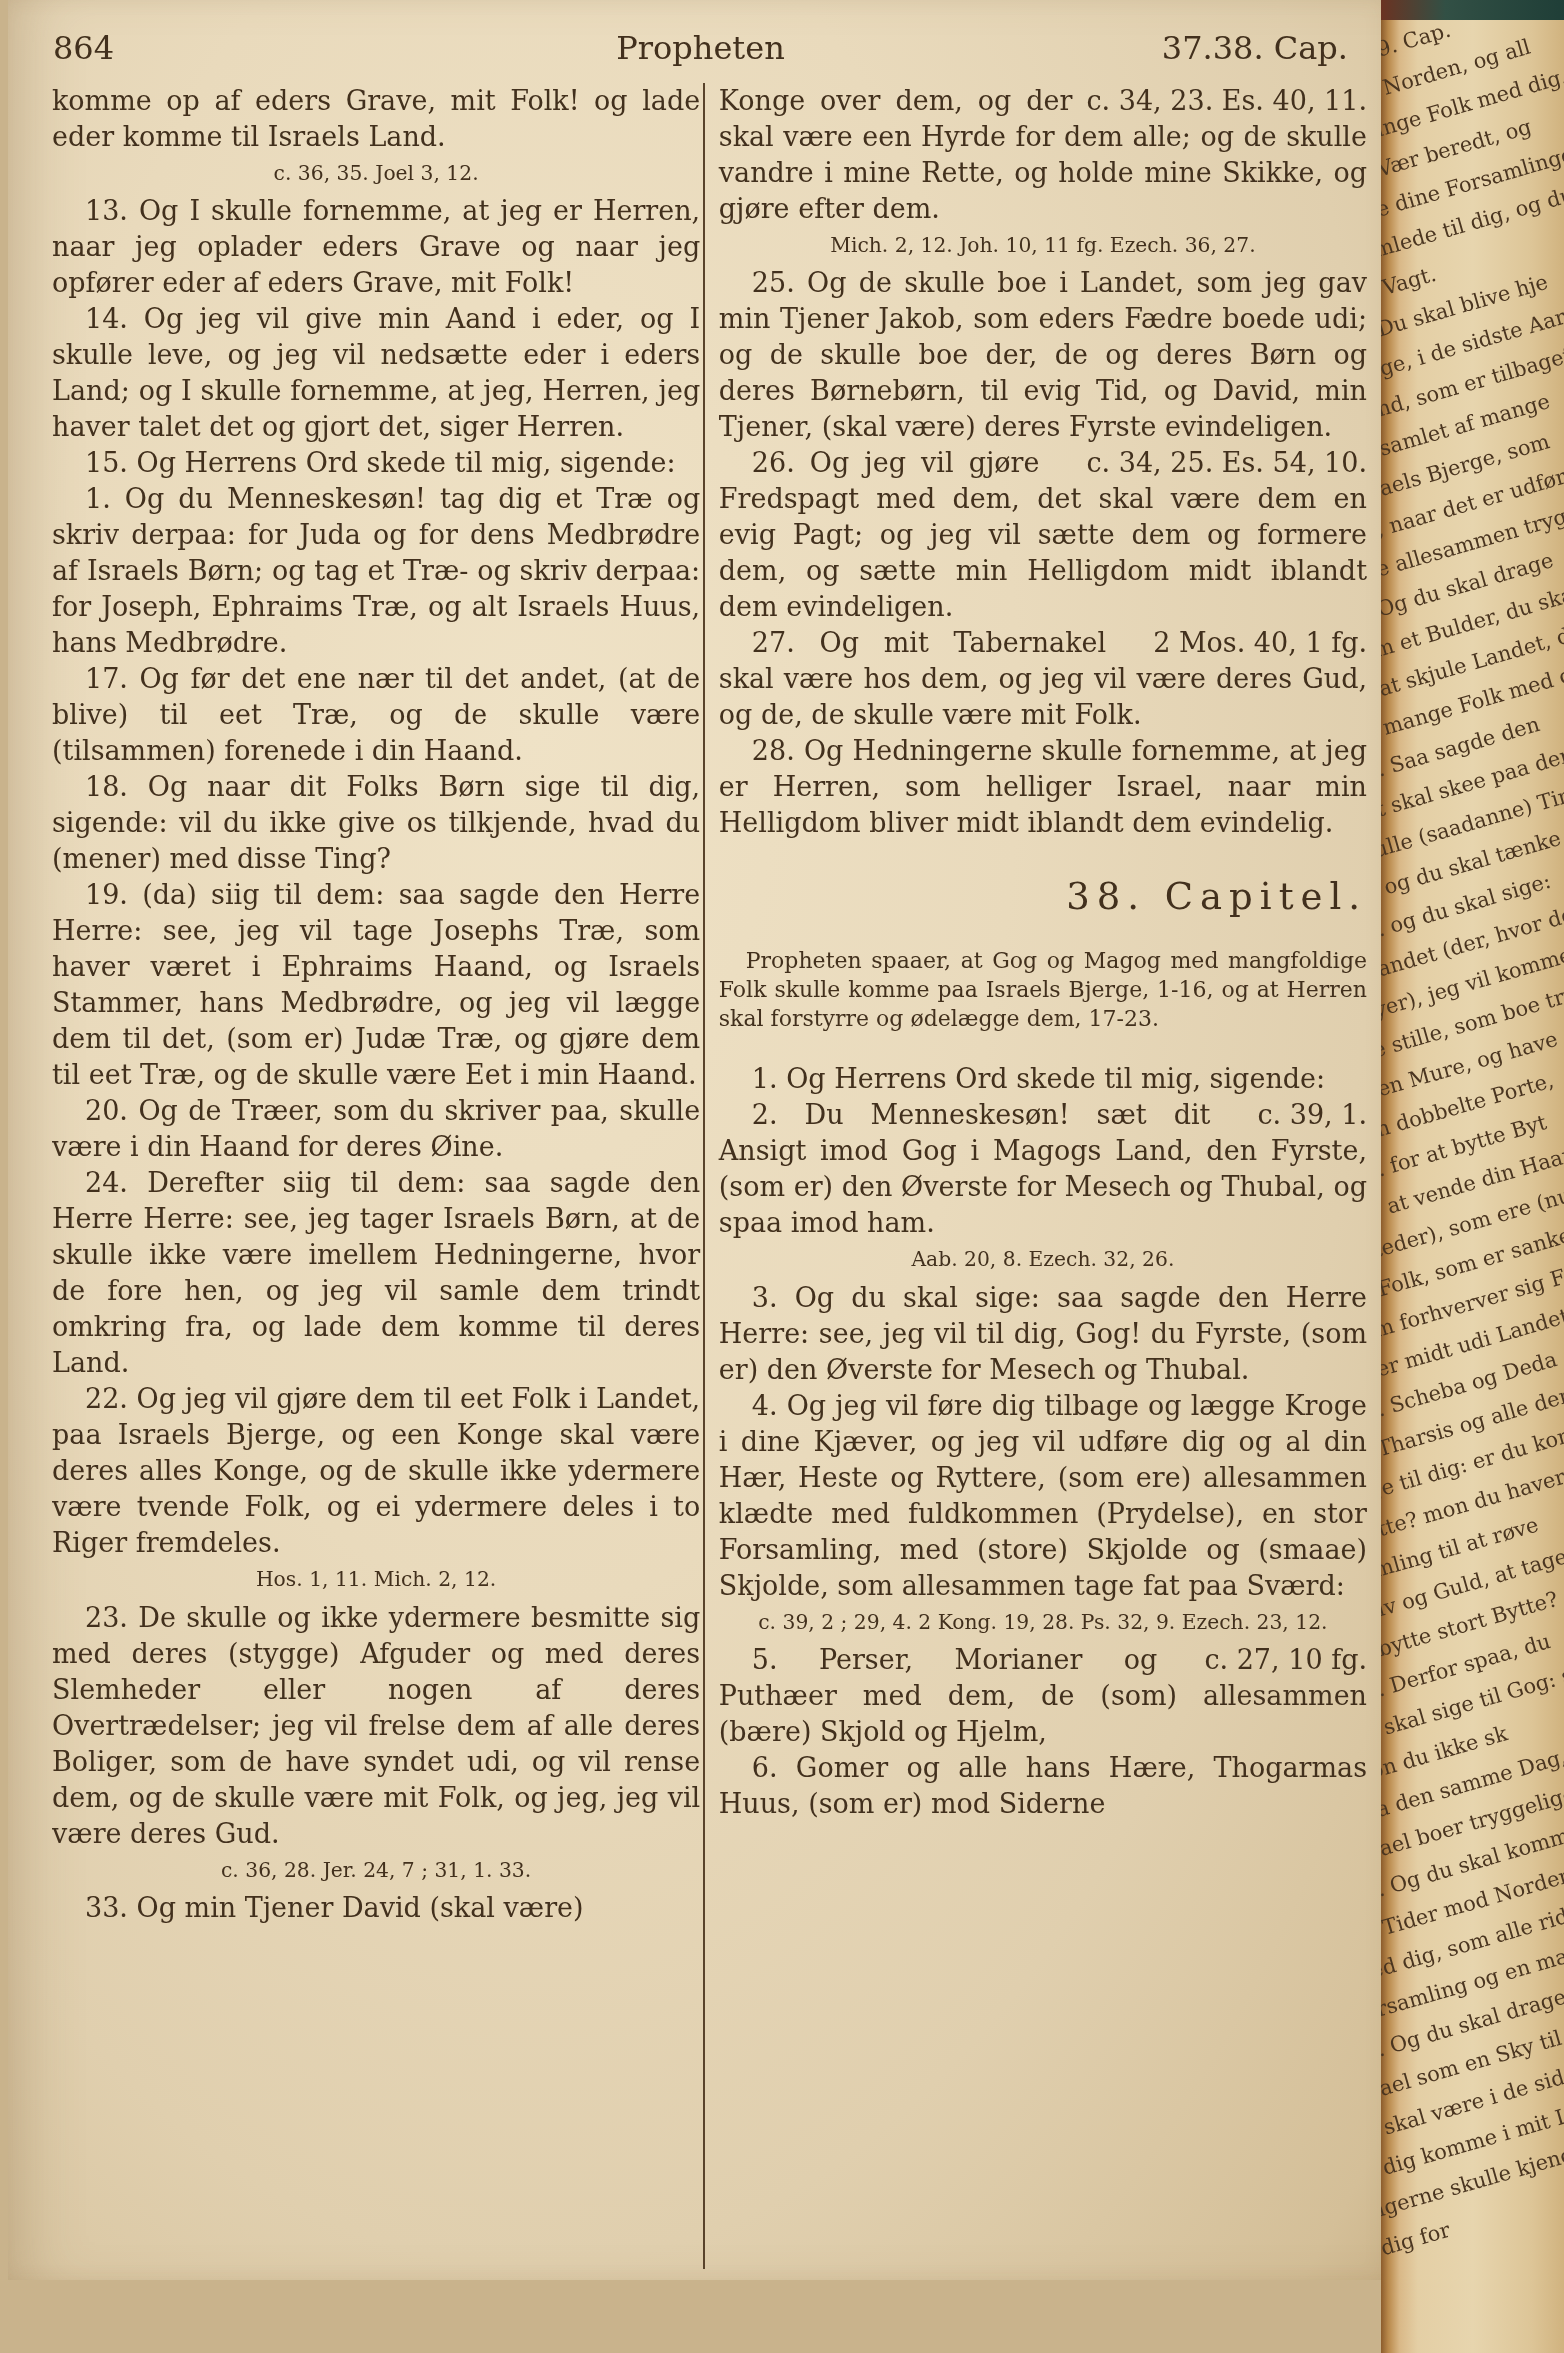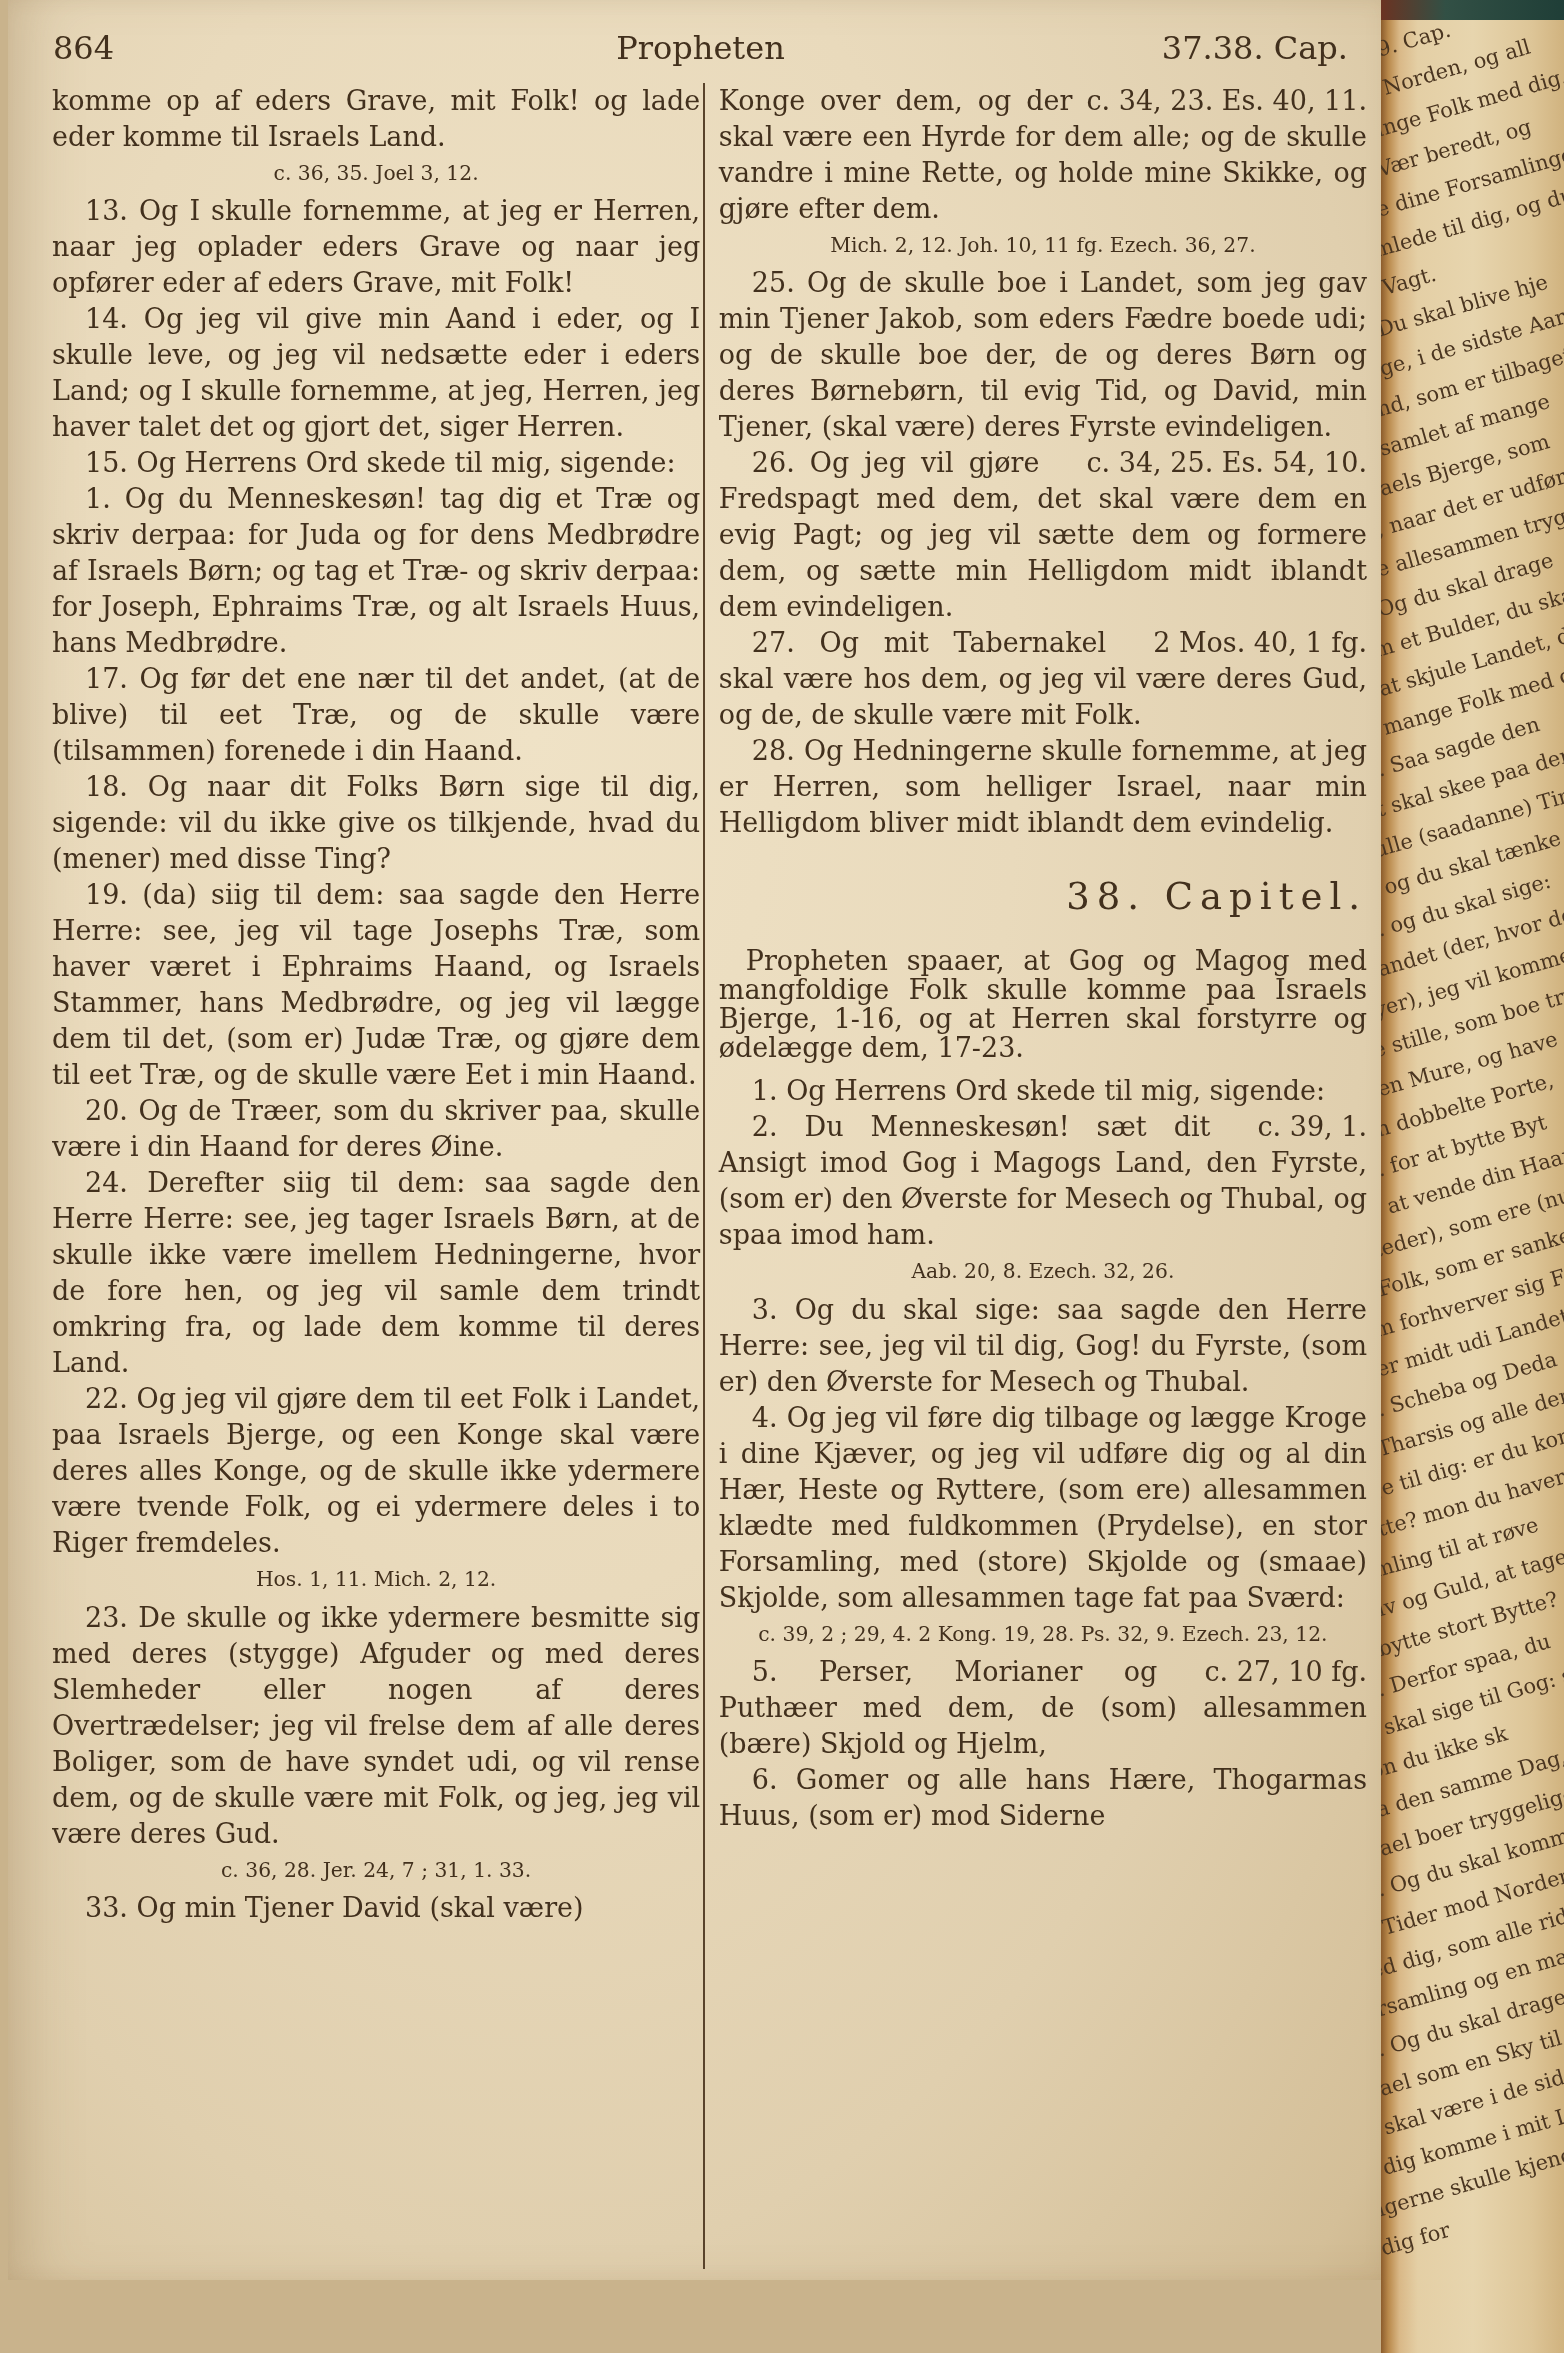--- a/index.html
+++ b/index.html
@@ -35,21 +35,21 @@
   .block.cont  { text-indent:0; }
   .block.ref {
     text-align:center; text-indent:0;
     font-size:20.3px; line-height:29px; padding:3.9px 0 5.5px;
   }
   .block.heading {
     text-align:right; text-indent:0; font-size:37px; line-height:45px;
     letter-spacing:7px; margin:33px 0 27px;
   }
   .block.summary {
-    font-size:27px; line-height:29px; text-indent:27px; margin-bottom:11px;
+    font-size:22px; line-height:29px; text-indent:27px; margin-bottom:28px;
   }
   .inline-ref { float:right; padding-left:14px; }
   
   .next-page-edge {
     position:absolute; top:0; right:0; width:184px; height:2354px; overflow:hidden;
     background:linear-gradient(to right,
       #8c5c2c 0%, #b9894b 4%, #d9b887 10%, #e4cfa5 20%,
       #e7d5ae 50%, #ddc597 82%, #d0b27e 100%);
   }
   .np-cover {

